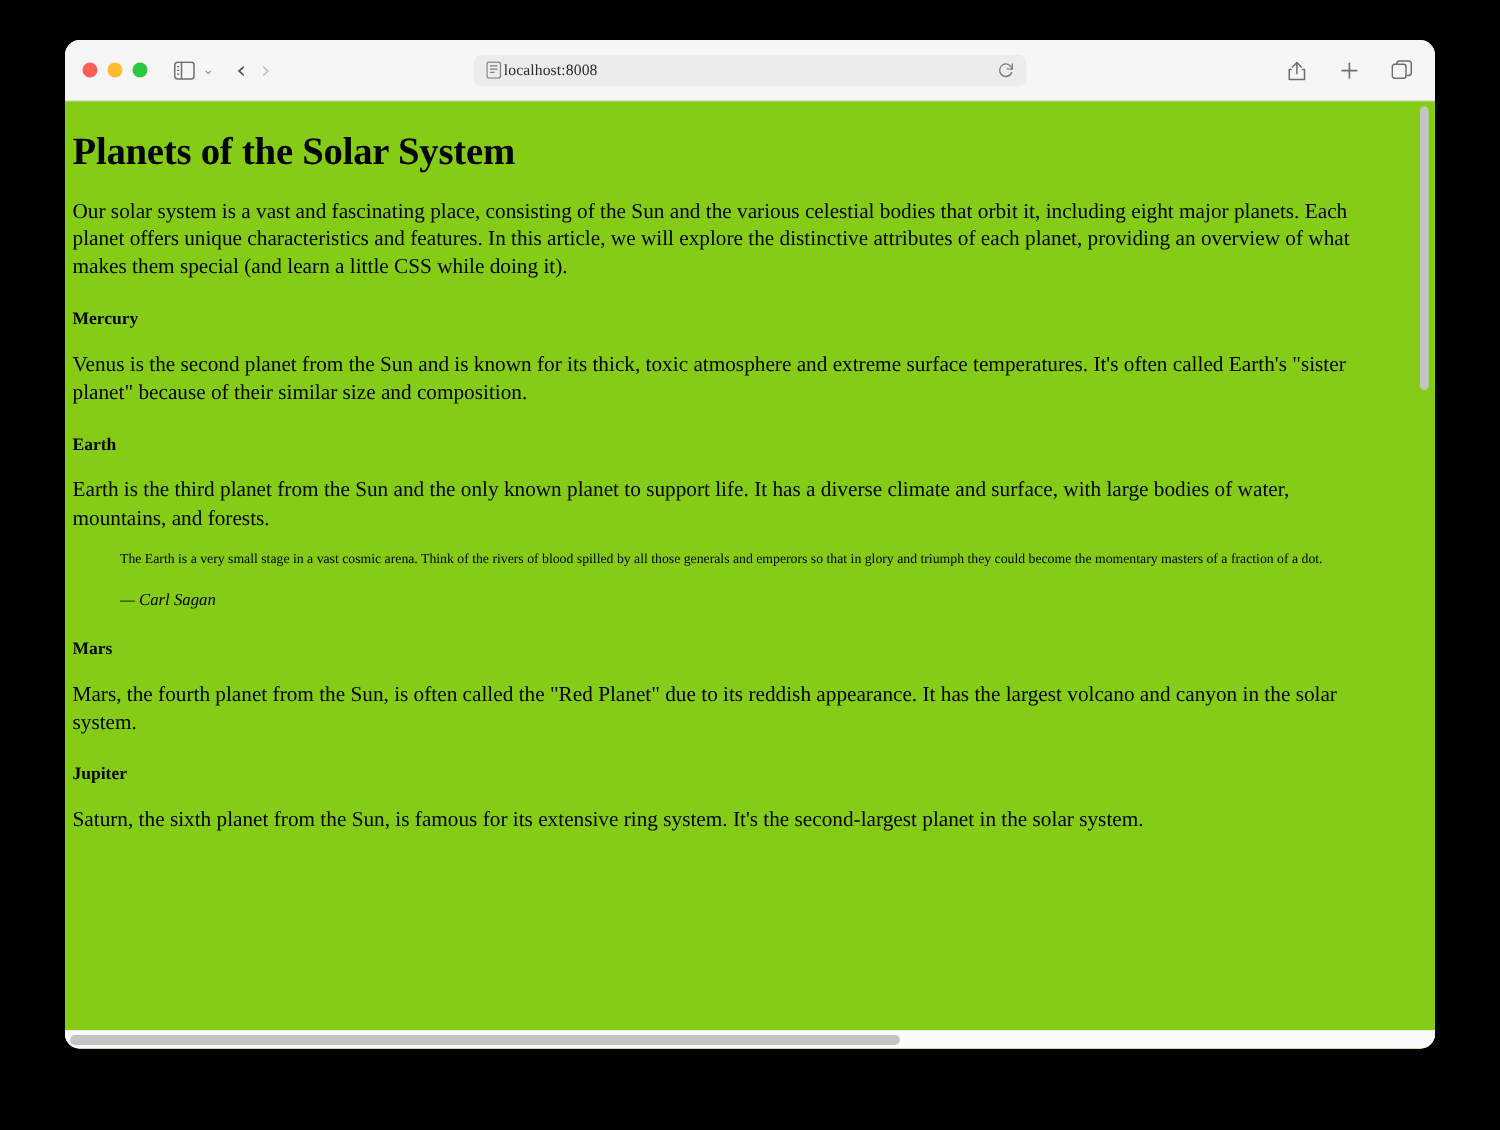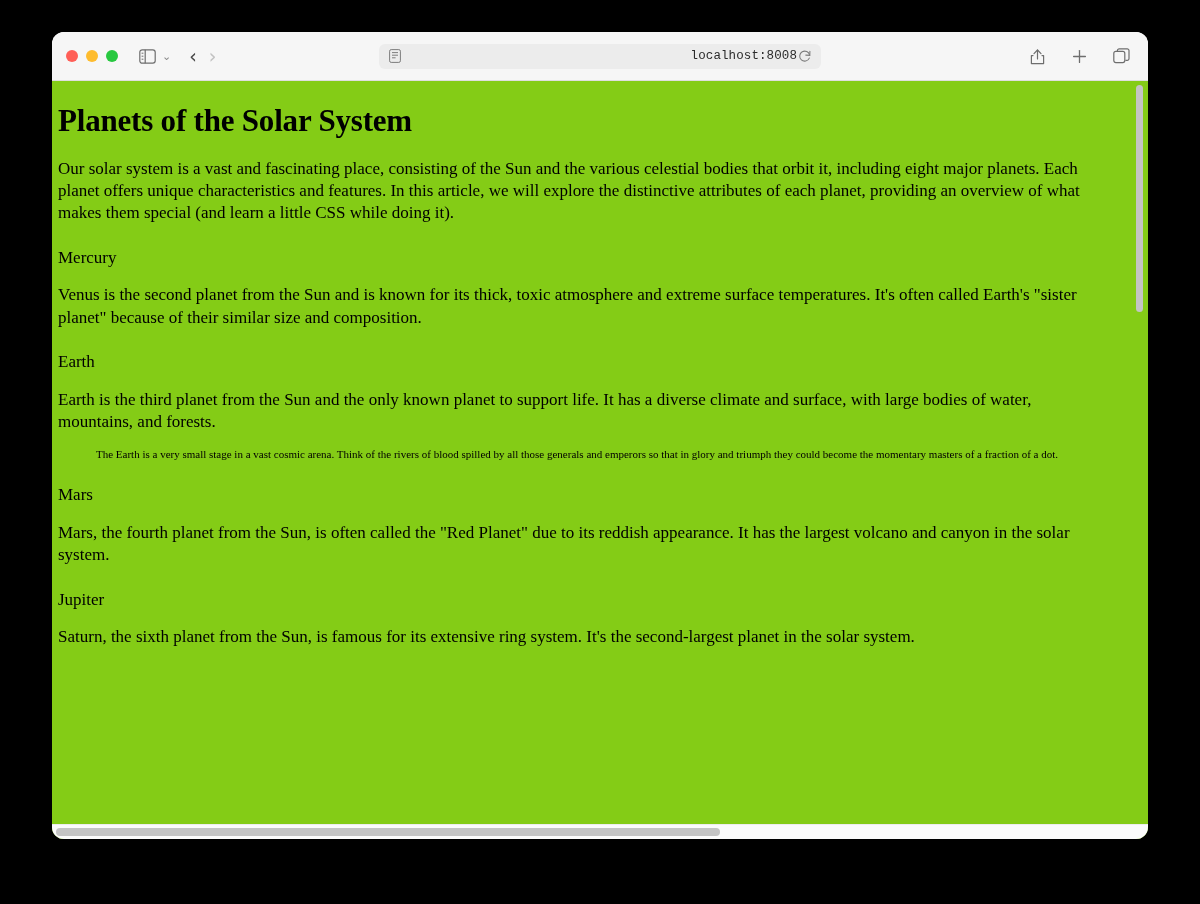--- a/index.html
+++ b/index.html
@@ -61,25 +61,25 @@
     width: 442px;
     height: 25px;
     background: #ececec;
     border-radius: 6px;
     display: flex;
     align-items: center;
     padding: 0 8px;
   }
   .urlbar .url-text {
     flex: 1;
-    text-align: right;
+    text-align: left;
     font-size: 12.5px;
     color: #2b2b2b;
     letter-spacing: 0.1px;
-    font-family: Liberation Mono, monospace;
+    font-family: Liberation Serif, serif;
   }
   .url-left-icon, .url-right-icon {
     width: 16px; height: 16px;
     display: inline-flex;
     align-items: center; justify-content: center;
     color: #7d7d7d;
     flex: 0 0 auto;
   }
 
   .toolbar-right {
@@ -109,23 +109,23 @@
     padding-left: 2px;
   }
   .article h1 {
     font-size: 31px;
     line-height: 1.18;
     font-weight: bold;
     margin: 4px 0 18px 0;
     letter-spacing: -0.2px;
   }
   .article h2 {
-    font-size: 17px;
+    font-size: 14px;
     line-height: 1.2;
-    font-weight: normal;
+    font-weight: bold;
     margin: 23px 0 16px 0;
   }
   .article p {
     font-size: 17px;
     line-height: 1.32;
     margin: 0 0 2px 0;
     max-width: 1072px;
   }
   blockquote {
     margin: 14px 0 0 38px;
@@ -258,20 +258,21 @@
 
         <h2>Mercury</h2>
 
         <p>Venus is the second planet from the Sun and is known for its thick, toxic atmosphere and extreme surface temperatures. It's often called Earth's "sister planet" because of their similar size and composition.</p>
 
         <h2>Earth</h2>
         <p>Earth is the third planet from the Sun and the only known planet to support life. It has a diverse climate and surface, with large bodies of water, mountains, and forests.</p>
 
         <blockquote>
           <p class="quote-text">The Earth is a very small stage in a vast cosmic arena. Think of the rivers of blood spilled by all those generals and emperors so that in glory and triumph they could become the momentary masters of a fraction of a dot.</p>
+          <p class="quote-attrib">— Carl Sagan</p>
         </blockquote>
 
         <h2>Mars</h2>
         <p>Mars, the fourth planet from the Sun, is often called the "Red Planet" due to its reddish appearance. It has the largest volcano and canyon in the solar system.</p>
 
         <h2>Jupiter</h2>
 
         <p>Saturn, the sixth planet from the Sun, is famous for its extensive ring system. It's the second-largest planet in the solar system.</p>
 
       </article>

